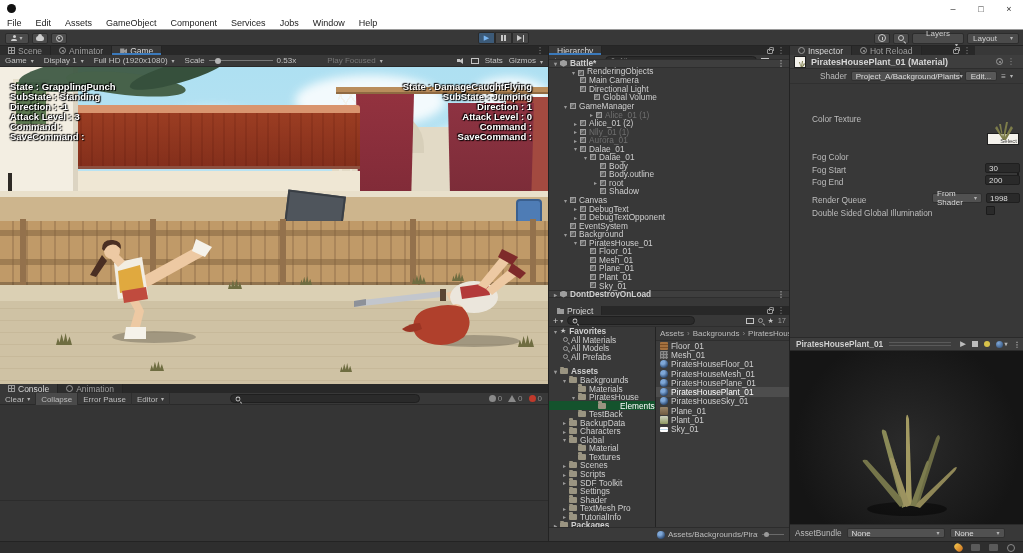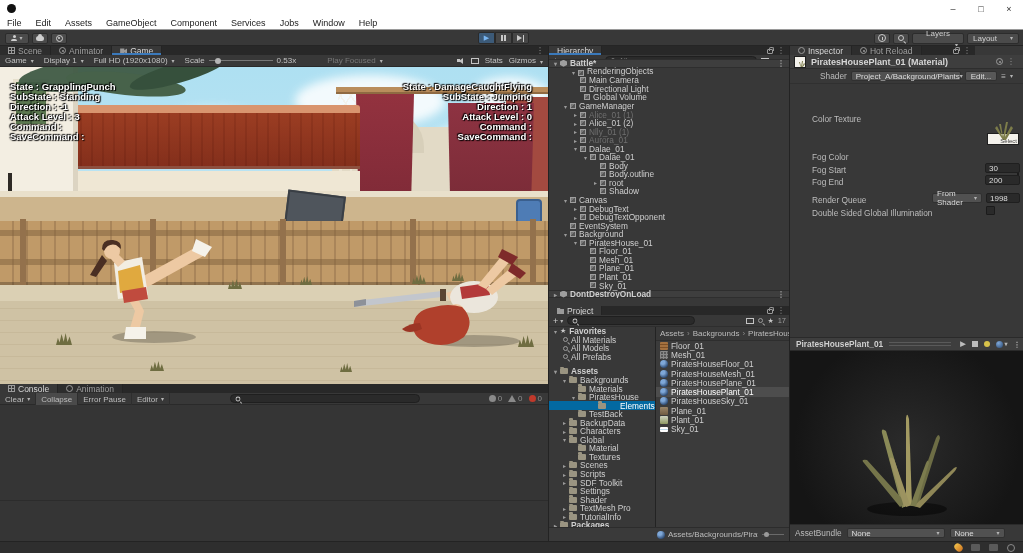--- a/index.html
+++ b/index.html
@@ -99,21 +99,21 @@
   .b-err { width:7px; height:7px; border-radius:50%; background:#c0392b; }
   .console-body { left:0; top:405px; width:548px; height:136px; background:#353535; }
   .console-split { left:0; top:500px; width:548px; height:1px; background:#2c2c2c; }
 
   
   .hsearchrow { display:flex; align-items:center; height:12px; background:#383838; border-bottom:1px solid #2e2e2e; }
   .plusbtn { display:flex; align-items:center; gap:2px; padding:0 4px; color:#cfcfcf; font-size:9px; }
   .tree { overflow:hidden; }
   .hrow { display:flex; align-items:center; height:8.55px; font-size:8.3px; color:#cfcfcf; white-space:nowrap; }
   .hrow.dis { color:#6f6f6f; }
-  .hrow.sel { background:#0369a1; color:#fff;gap:11px; }
+  .hrow.sel { background:#14532d; color:#fff;gap:11px; }
   .hrow.scene { background:#3e3e3e; font-weight:bold; border-top:1px solid #2e2e2e; border-bottom:1px solid #2e2e2e; }
   .arrow { width:9px; font-size:6px; color:#9a9a9a; text-align:center; flex:none; }
   .cube { width:6px; height:6px; border:1px solid #9e9e9e; flex:none; margin-right:3px; background:linear-gradient(135deg,#777 0 50%,#555 50%); }
   .scicon { width:7px; height:7px; flex:none; margin-right:3px; background:#9e9e9e; clip-path:polygon(50% 0,100% 25%,100% 75%,50% 100%,0 75%,0 25%); }
   .rowkebab { margin-left:auto; padding-right:4px; font-size:8px; color:#9a9a9a; }
   .folder { width:8px; height:6px; background:#9a9481; border-radius:1px; position:relative; flex:none; margin-right:3px; }
   .folder::before { content:""; position:absolute; left:0; top:-1.5px; width:3.5px; height:1.5px; background:#9a9481; border-radius:1px 1px 0 0; }
   .mini-search { width:5px; height:5px; border:1px solid #9a9a9a; border-radius:50%; position:relative; flex:none; margin-right:3px; }
   .mini-search::after { content:""; position:absolute; left:3.5px; top:3.5px; width:2.5px; height:1px; background:#9a9a9a; transform:rotate(45deg); transform-origin:0 0; }
   .star { color:#c8c8c8; font-size:7px; margin-right:3px; }
@@ -480,31 +480,31 @@
       <div class="hrow" style="padding-left: 22px;">
         <span class="arrow"></span>
         <span class="cube"></span>
         <span>Main Camera</span>
       </div>
       <div class="hrow" style="padding-left: 22px;">
         <span class="arrow"></span>
         <span class="cube"></span>
         <span>Directional Light</span>
       </div>
-      <div class="hrow" style="padding-left: 26px;">
+      <div class="hrow" style="padding-left: 36px;">
         <span class="arrow"></span>
         <span class="cube"></span>
         <span>Global Volume</span>
       </div>
       <div class="hrow" style="padding-left: 12px;">
         <span class="arrow">▾</span>
         <span class="cube"></span>
         <span>GameManager</span>
       </div>
-      <div class="hrow dis" style="padding-left: 22px;">
+      <div class="hrow dis" style="padding-left: 38px;">
         <span class="arrow">▸</span>
         <span class="cube"></span>
         <span>Alice_01 (1)</span>
       </div>
       <div class="hrow" style="padding-left: 22px;">
         <span class="arrow">▸</span>
         <span class="cube"></span>
         <span>Alice_01 (2)</span>
       </div>
       <div class="hrow dis" style="padding-left: 22px;">

